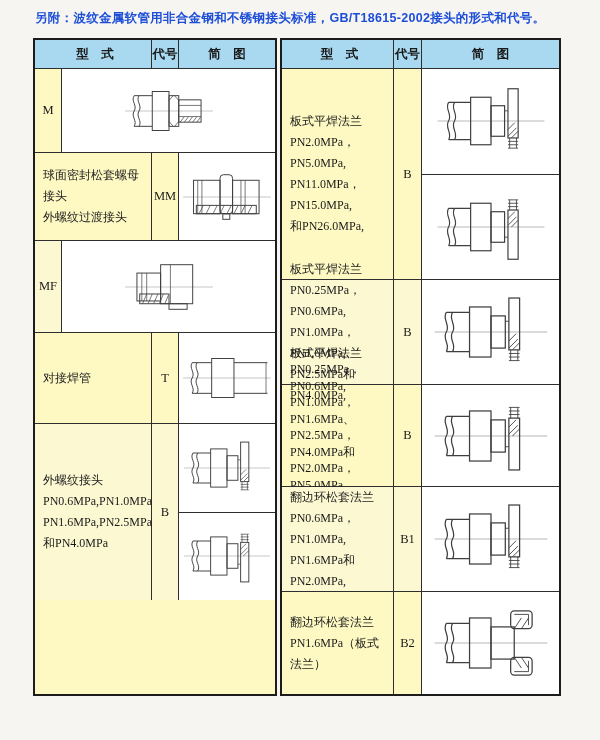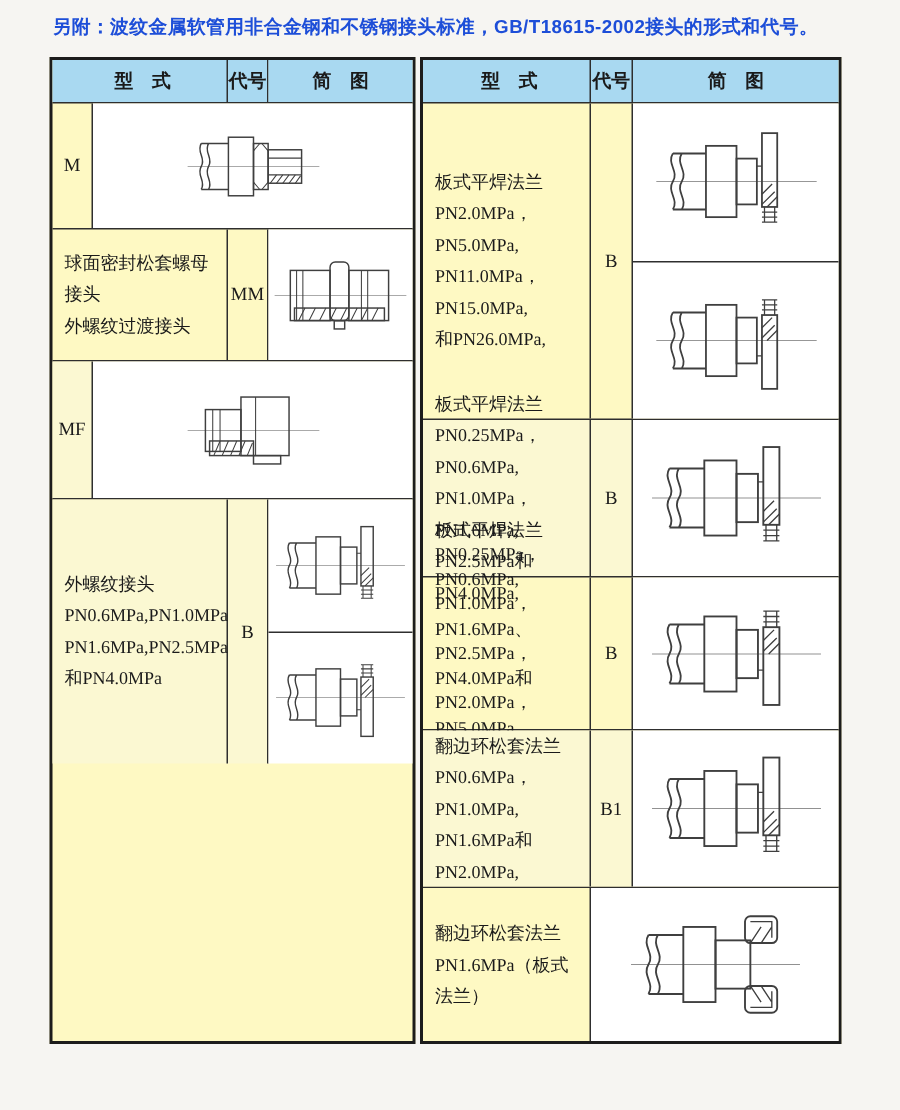--- a/index.html
+++ b/index.html
@@ -154,20 +154,29 @@
 
       <div class="trow" style="height:92px">
         <div class="cell c-code hl">MF</div>
         <div class="cell c-diag">
           <svg width="92" height="72" viewBox="0 0 132 84">
               <use href="#sym-adapter"></use>
             </svg>
         </div>
       </div>
 
+      <div class="trow" style="height:91px">
+        <div class="cell c-type">对接焊管</div>
+        <div class="cell c-code">T</div>
+        <div class="cell c-diag">
+          <svg width="92" height="66" viewBox="0 0 132 84">
+              <use href="#sym-weld"></use>
+            </svg>
+        </div>
+      </div>
 
       <div class="trow" style="height:177px">
         <div class="cell c-type hl">外螺纹接头
 PN0.6MPa,PN1.0MPa,
 PN1.6MPa,PN2.5MPa,
 和PN4.0MPa</div>
         <div class="cell c-code hl">B</div>
         <div class="cell c-diag stack">
           <div class="sub">
             <svg width="90" height="74" viewBox="0 0 132 84">
@@ -246,20 +255,21 @@
         <div class="cell c-diag">
           <svg width="118" height="80" viewBox="0 0 132 84">
               <use href="#sym-flange-up"></use>
             </svg>
         </div>
       </div>
 
       <div class="trow" style="height:103px">
         <div class="cell c-type">翻边环松套法兰
 PN1.6MPa（板式法兰）</div>
+        <div class="cell c-code">B2</div>
         <div class="cell c-diag">
           <svg width="118" height="80" viewBox="0 0 132 84">
               <use href="#sym-ring"></use>
             </svg>
         </div>
       </div>
     </div>
 
   </div>
 </div>

